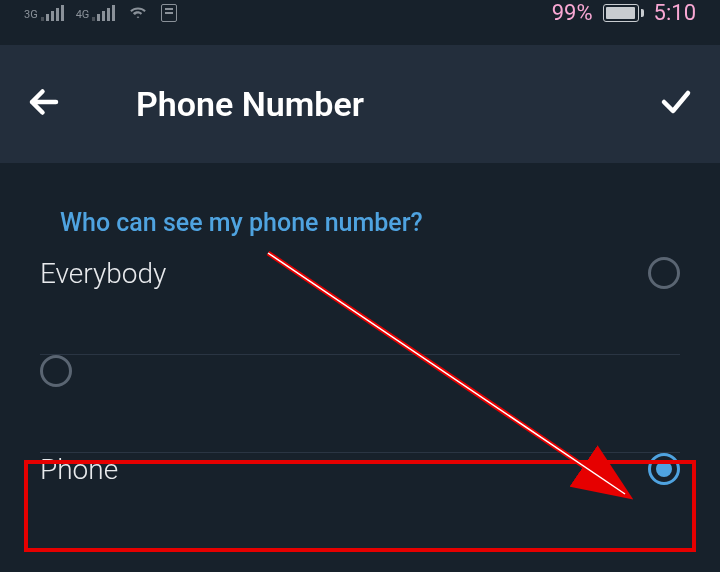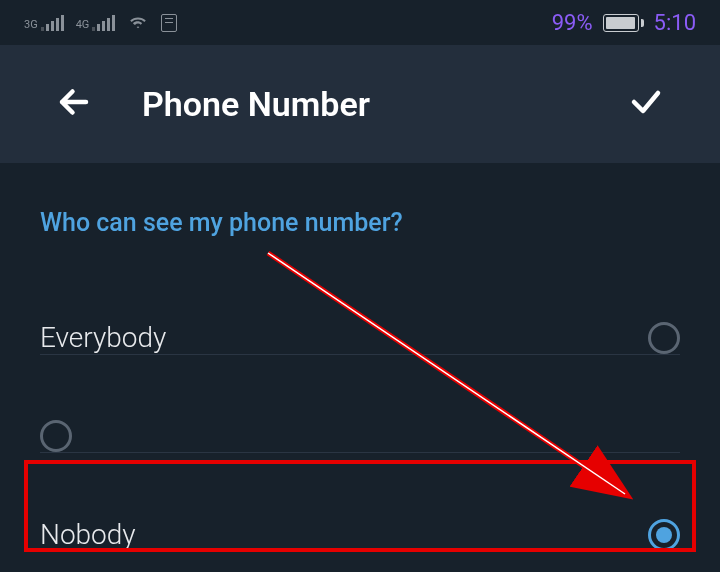--- a/index.html
+++ b/index.html
@@ -12,21 +12,21 @@
       height: 572px;
       background: #17212b;
       font-family: -apple-system, BlinkMacSystemFont, 'Segoe UI', Roboto, sans-serif;
       overflow: hidden;
       position: relative;
     }
     .status-bar {
       height: 45px;
       display: flex;
       justify-content: space-between;
-      align-items: center;
+      align-items: flex-start;
       padding: 0 24px;
       color: #8a9199;
       font-size: 18px;
     }
     .status-left {
       display: flex;
       align-items: center;
       gap: 12px;
     }
     .signal-group {
@@ -77,21 +77,21 @@
       top: 7px;
       left: 3px;
       right: 3px;
       height: 1.5px;
       background: #8a9199;
     }
     .status-right {
       display: flex;
       align-items: center;
       gap: 10px;
-      color: #8b5cf6;
+      color: #f9a8d4;
       font-size: 22px;
     }
     .battery {
       display: flex;
       align-items: center;
       gap: 2px;
     }
     .battery-body {
       width: 36px;
       height: 18px;
@@ -110,22 +110,22 @@
       width: 3px;
       height: 8px;
       background: #c8ccd0;
       border-radius: 0 2px 2px 0;
     }
     .app-bar {
       height: 118px;
       background: #232e3c;
       display: flex;
       align-items: center;
-      padding: 0 56px;
-      gap: 50px;
+      padding: 0 26px;
+      gap: 74px;
     }
     .back-arrow svg, .check-icon svg {
       width: 36px;
       height: 36px;
       stroke: #fff;
       fill: none;
       stroke-width: 3;
     }
     .app-title {
       color: #fff;
@@ -137,24 +137,25 @@
       margin-left: auto;
     }
     .content {
       padding: 45px 40px 0 40px;
     }
     .section-title {
       color: #4fa3e0;
       font-size: 25px;
       font-weight: 500;
       margin-bottom: 20px;
+      margin-left: 20px;
     }
     .option {
       display: flex;
-      align-items: flex-end;
+      align-items: flex-start;
       justify-content: space-between;
       height: 98px;
       border-bottom: 1px solid #2a3543;
       cursor: pointer;
     }
     .option:last-child {
       border-bottom: none;
     }
     .option-label {
       color: #e8eaed;
@@ -260,21 +261,21 @@
   <div class="option">
     <span class="option-label">Everybody</span>
     <div class="radio"></div>
   </div>
 
   <div class="option">
     <div class="radio"></div>
   </div>
 
   <div class="option">
-    <span class="option-label">Nobody</span>
+    <span class="option-label">Phone</span>
     <div class="radio selected"></div>
   </div>
 </div>
 
 <div class="highlight-box" style="left:24px; top:460px; width:672px; height:92px;"></div>
 
 <svg class="annotation-svg">
   <defs>
     <marker id="arrowhead" markerWidth="12" markerHeight="10" refX="10" refY="5" orient="auto">
       <polygon points="0 0, 12 5, 0 10" fill="#e60000"></polygon>

